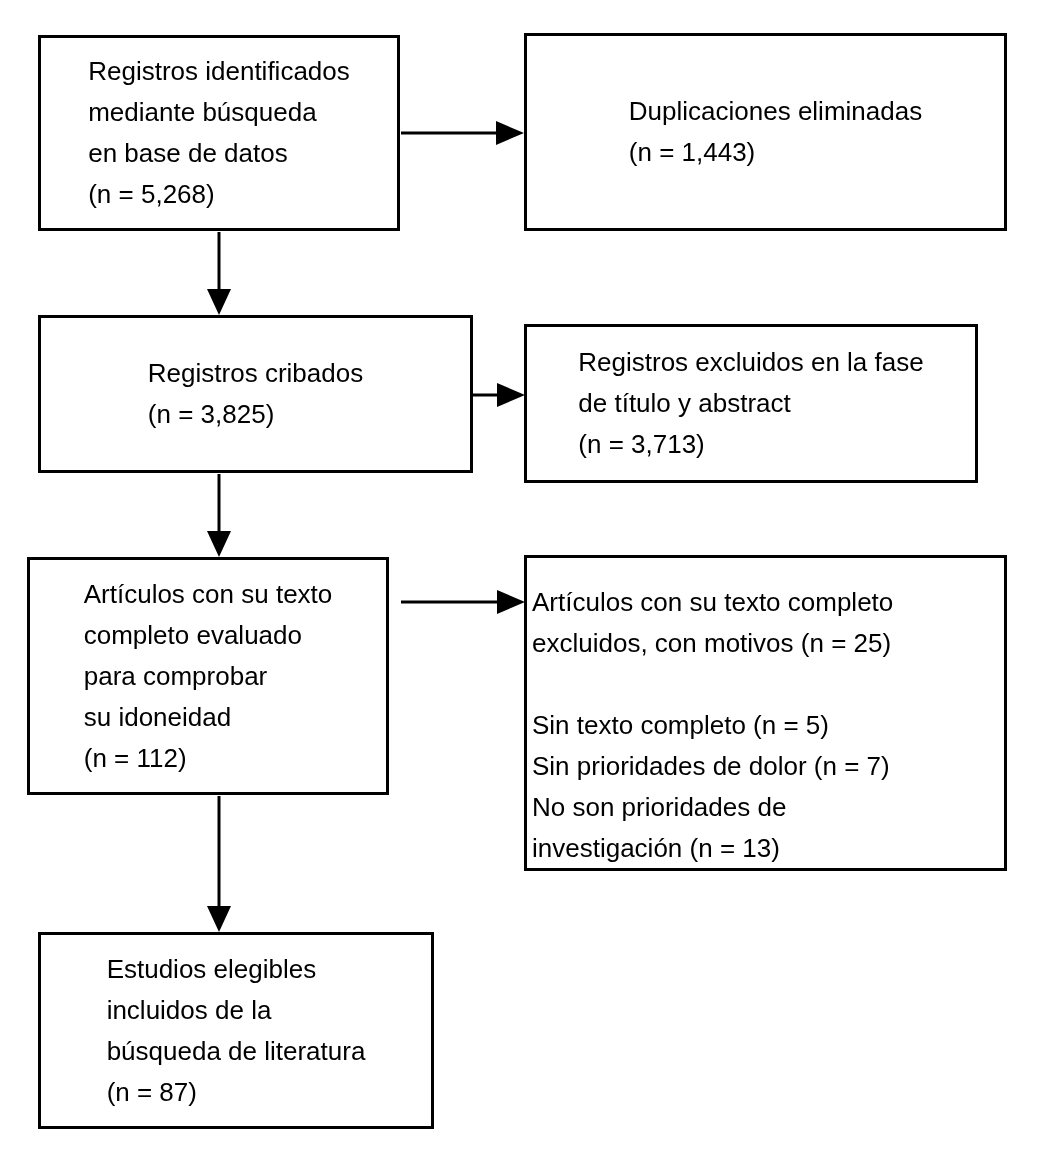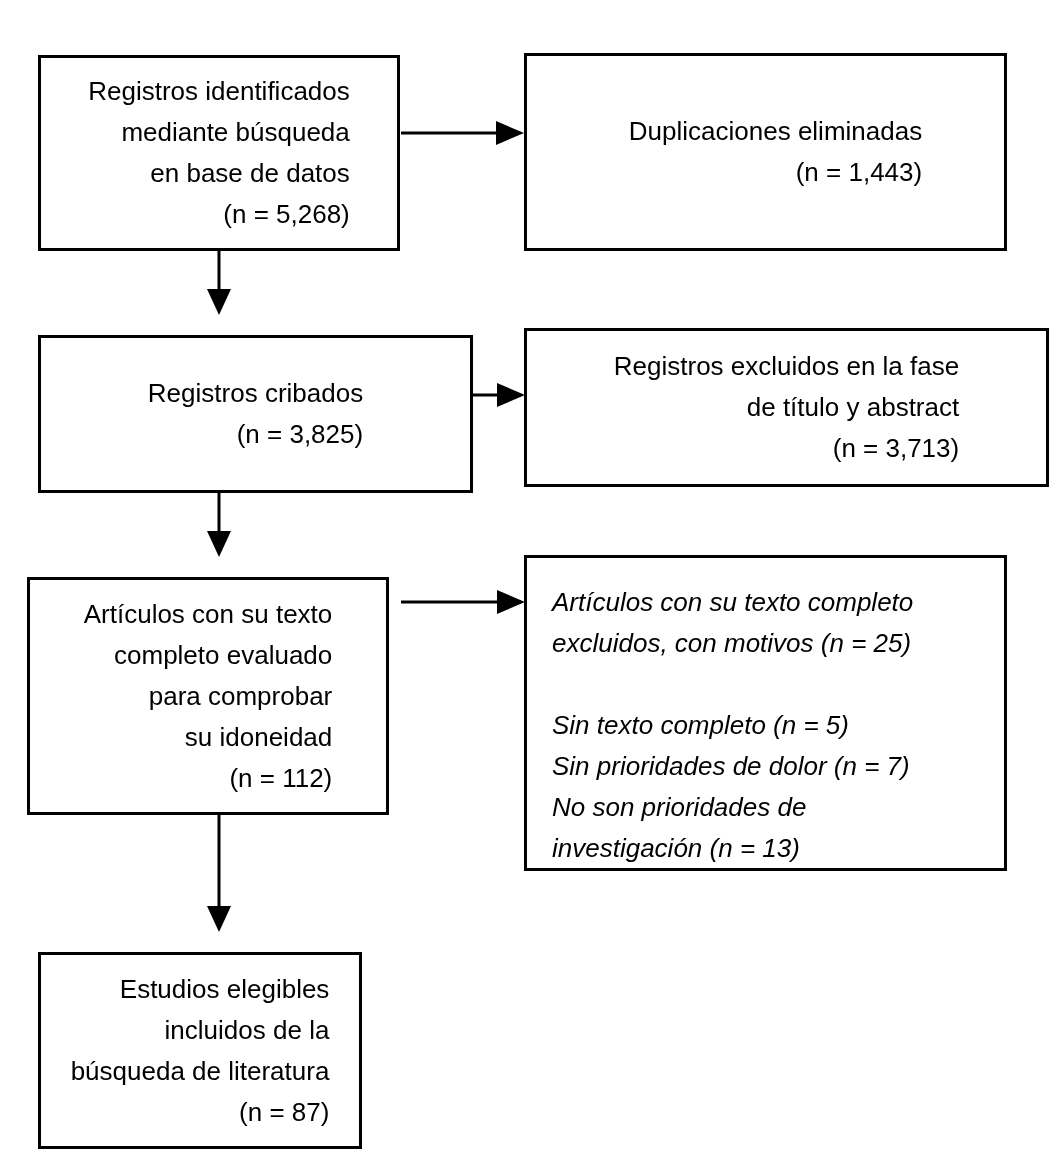--- a/index.html
+++ b/index.html
@@ -28,39 +28,37 @@
     box-sizing: border-box;
     border: 3px solid #000000;
     background: #ffffff;
     font-size: 26px;
     line-height: 41px;
   }
   .box.centered {
     display: flex;
     align-items: center;
     justify-content: center;
-    text-align: right;
-    margin-top: 20px;
+    text-align: left;
   }
   .box.top-left-aligned {
     text-align: left;
-    padding: 24px 18px 0 25px;
-    font-style: italic;
+    padding: 24px 18px 0 5px;
   }
   .box-text {
     white-space: pre-line;
   }
   
   .box-identified          { left: 38px;  top: 35px;  width: 362px; height: 196px; }
   .box-duplicates-removed  { left: 524px; top: 33px;  width: 483px; height: 198px; padding-left: 20px; }
   .box-screened            { left: 38px;  top: 315px; width: 435px; height: 158px; }
-  .box-excluded-title-abs  { left: 524px; top: 308px; width: 525px; height: 159px; }
+  .box-excluded-title-abs  { left: 524px; top: 324px; width: 454px; height: 159px; }
   .box-fulltext-assessed   { left: 27px;  top: 557px; width: 362px; height: 238px; }
   .box-fulltext-excluded   { left: 524px; top: 555px; width: 483px; height: 316px; }
-  .box-included            { left: 38px;  top: 932px; width: 324px; height: 197px; }
+  .box-included            { left: 38px;  top: 932px; width: 396px; height: 197px; }
 </style>
 </head>
 <body>
 
 <div class="canvas">
 
   <svg class="arrows" viewBox="0 0 1064 1158" xmlns="http://www.w3.org/2000/svg">
 
     <g>
       <line x1="401" y1="133" x2="497" y2="133" stroke="#000" stroke-width="3"></line>

